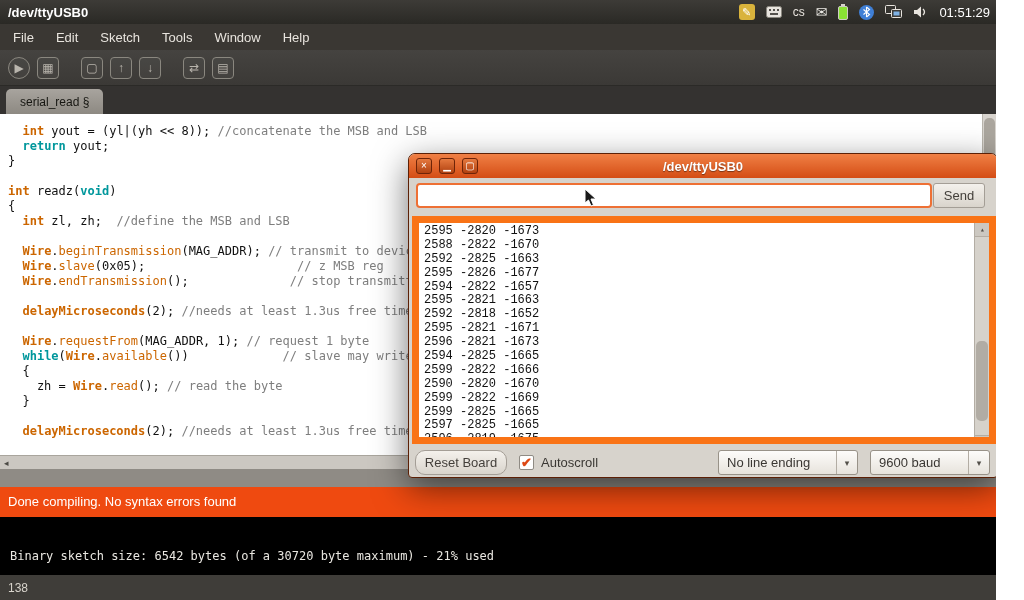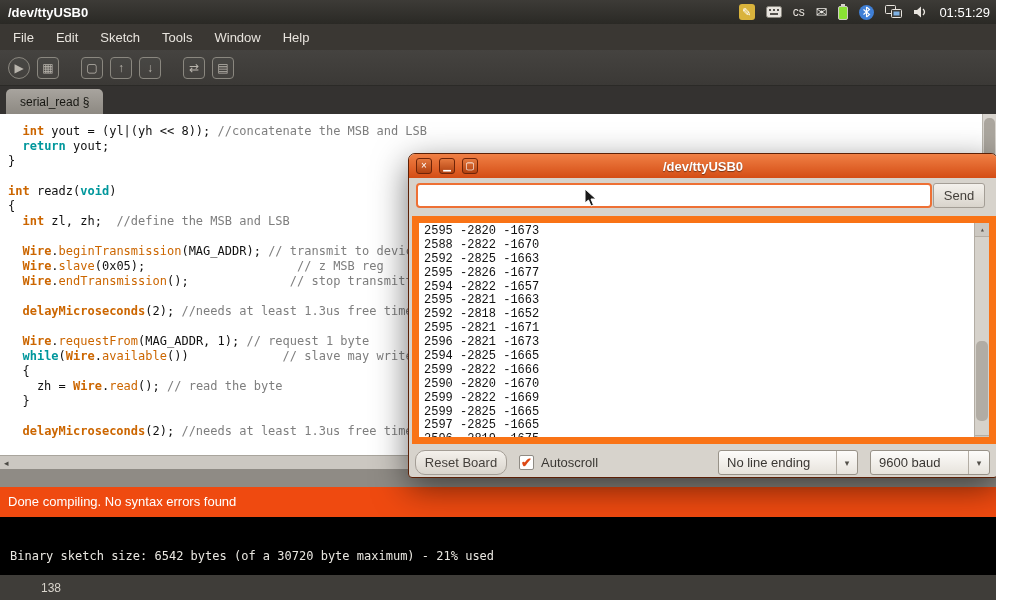--- a/index.html
+++ b/index.html
@@ -61,21 +61,21 @@
     border-top:1px solid #a9a59d; display:flex; align-items:center; justify-content:space-between; }
   .hs-arrow { font-size:9px; color:#4c4a45; padding:0 4px; }
   #splitter { position:absolute; left:0; top:469px; width:1024px; height:18px; background:#8f8b85; }
 
   
   #statusbar { position:absolute; left:0; top:487px; width:1024px; height:30px; background:#ef4a10;
     color:#ffffff; font-size:13px; line-height:30px; padding-left:8px; }
   #console { position:absolute; left:0; top:517px; width:1024px; height:58px; background:#000000;
     color:#e9e7e1; font-family:"DejaVu Sans Mono", monospace; font-size:12px; padding:32px 0 0 10px; }
   #footer { position:absolute; left:0; top:575px; width:1024px; height:25px; background:#3f3d39;
-    display:flex; align-items:center;padding-left:33px; }
+    display:flex; align-items:center; }
   #footer-line { color:#d8d4cc; font-size:12px; padding-left:8px; }
   #footer-board { margin-left:auto; color:#a19d95; font-size:11px; padding-right:8px; }
 
   
   #serial-win { position:absolute; left:408px; top:153px; width:590px; height:325px;
     border-radius:7px 7px 4px 4px; background:#d7d3cc; border:1px solid #5c2006;
     box-shadow:0 10px 34px rgba(0,0,0,0.55); z-index:20; }
   #sw-titlebar { position:absolute; left:0; top:0; width:100%; height:24px;
     background:linear-gradient(#f08045,#d44d15); border-radius:6px 6px 0 0;
     display:flex; align-items:center; }

